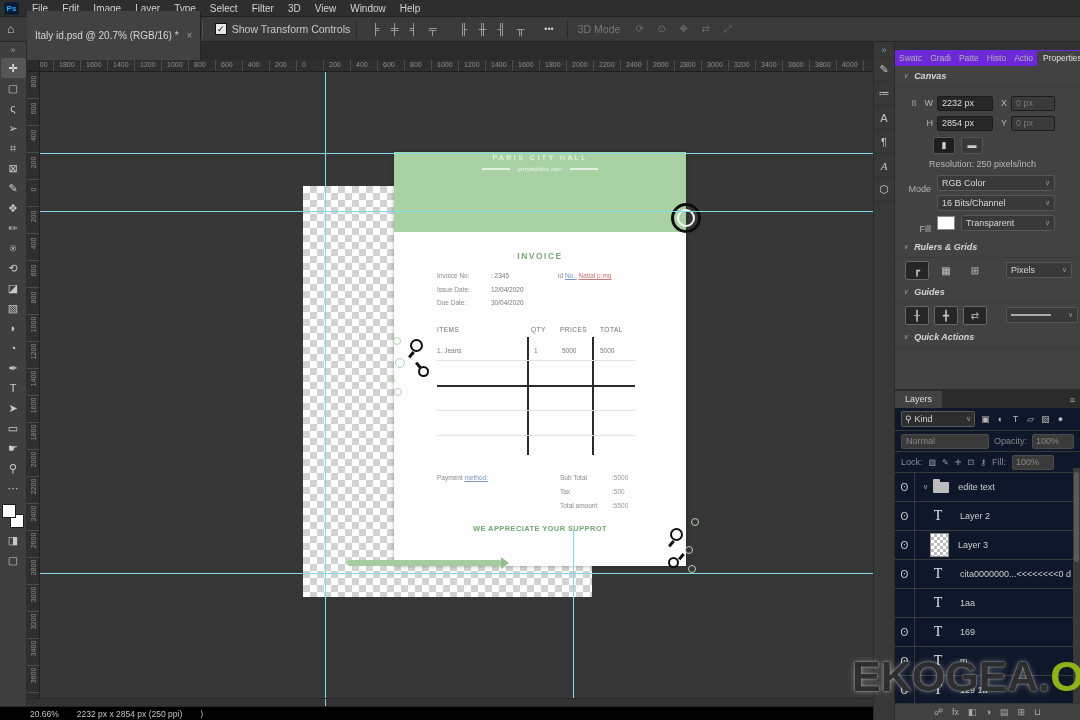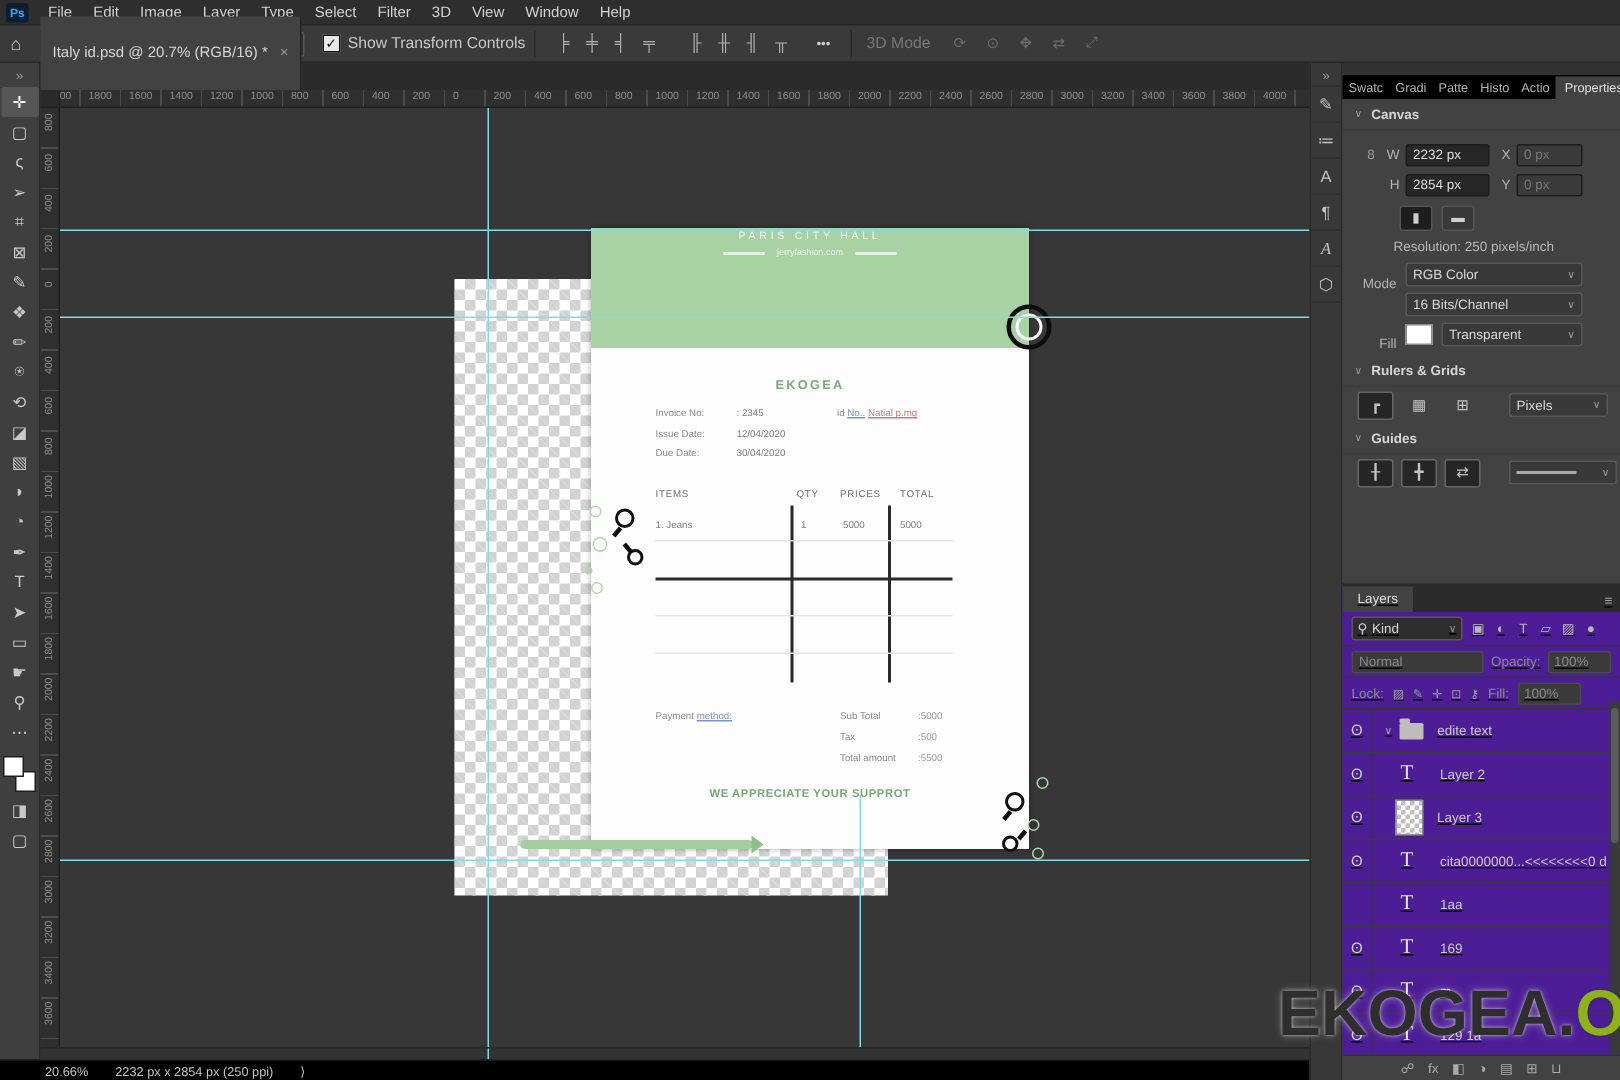--- a/index.html
+++ b/index.html
@@ -71,29 +71,29 @@
   .deco .handle{position:absolute;width:2.5px;height:7px;background:#101010;left:-2px;top:10px;transform:rotate(40deg);}
   .guide{position:absolute;background:#7fdce8;z-index:9;}
   .scrollstrip{height:8px;background:#333333;border-top:1px solid #282828;box-sizing:border-box;position:relative;}
   .statusbar{height:14px;background:#000000;border-top:1px solid #262626;box-sizing:border-box;display:flex;align-items:center;color:#c4c4c4;font-size:8.5px;gap:18px;padding-left:30px;}
   .stripcol{width:22px;background:#383838;border-left:1px solid #2a2a2a;border-right:1px solid #2a2a2a;box-sizing:border-box;display:flex;flex-direction:column;align-items:center;}
   .strip-ic{width:20px;height:24px;display:flex;align-items:center;justify-content:center;color:#c2c2c2;font-size:11px;border-bottom:1px solid #303030;box-sizing:border-box;}
   .strip-ic.first{height:16px;font-size:9px;color:#989898;}
   .strip-ic.it{font-family:"Liberation Serif",serif;font-style:italic;}
   .panelscol{width:185px;background:#3c3c3c;display:flex;flex-direction:column;}
   .panel-gap{height:8px;background:#323232;}
-  .ptabs{height:16px;background:#000000;display:flex;align-items:flex-end;font-size:8.5px;color:#b4b4b4;}
+  .ptabs{height:16px;background:#6d28d9;display:flex;align-items:flex-end;font-size:8.5px;color:#b4b4b4;}
   .ptab{padding:2px 4px 3px;}
   .ptab.active{background:#424242;color:#e0e0e0;padding:2px 6px 3px;}
   .pmenu{margin-left:auto;color:#a8a8a8;padding:0 5px 3px;font-size:9px;}
   .props{background:#424242;height:324px;box-sizing:border-box;font-size:9px;color:#c0c0c0;overflow:hidden;border-bottom:1px solid #2a2a2a;}
   .prow{display:flex;align-items:center;}
   .doc-row{height:26px;border-bottom:1px solid #333;padding-left:12px;gap:8px;}
   .doc-ic{width:11px;height:13px;border:1px solid #bbb;background:#2e2e2e;}
-  .sec-head{height:20px;padding-left:8px;gap:6px;color:#d6d6d6;font-weight:bold;border-bottom:1px solid #3a3a3a;}
+  .sec-head{height:20px;padding-left:8px;gap:6px;color:#d6d6d6;font-weight:bold;border-bottom:1px solid #3a3a3a;font-style:italic;}
   .sec-head .car{font-size:7px;color:#9a9a9a;font-weight:normal;}
   .dimgrid{padding:6px 0 2px 14px;}
   .dimrow{display:flex;align-items:center;height:20px;gap:4px;}
   .chain{width:10px;color:#9a9a9a;font-size:9px;text-align:center;}
   .dlab{width:10px;text-align:right;color:#b4b4b4;}
   .dfield{width:50px;height:13px;background:#272727;border:1px solid #1c1c1c;color:#dcdcdc;display:flex;align-items:center;padding-left:4px;border-radius:2px;}
   .dfield.dis{background:#3a3a3a;color:#787878;}
   .dfield.xy{width:38px;}
   .orient-row{padding-left:38px;gap:6px;height:20px;}
   .orient{width:20px;height:15px;display:flex;align-items:center;justify-content:center;border:1px solid #555;background:#393939;color:#cfcfcf;font-size:9px;border-radius:2px;}
@@ -102,21 +102,21 @@
   .mode-row{padding-left:8px;gap:6px;height:20px;}
   .mlab{width:28px;text-align:right;color:#b4b4b4;margin-top:12px;}
   .pselect{height:14px;background:#393939;border:1px solid #575757;border-radius:2px;display:flex;align-items:center;padding:0 4px;color:#d8d8d8;gap:4px;}
   .pselect .caret{margin-left:auto;font-size:7px;color:#999;}
   .w108{width:108px;} .w92{width:84px;} .w64{width:56px;} .w70{width:62px;}
   .fillsw{width:16px;height:12px;background:#fff;border:1px solid #888;}
   .iconbtn{width:22px;height:17px;display:flex;align-items:center;justify-content:center;border:1px solid transparent;color:#c2c2c2;font-size:10px;border-radius:2px;}
   .iconbtn.active{background:#262626;border-color:#666;}
   .btnrow{padding-left:10px;gap:5px;height:24px;}
   .lineopt{width:40px;height:2px;background:#aaa;margin-right:2px;}
-  .layers{flex:1;background:#4c1d95;display:flex;flex-direction:column;overflow:hidden;position:relative;text-decoration:underline;}
+  .layers{flex:1;background:#0f172a;display:flex;flex-direction:column;overflow:hidden;position:relative;}
   .ltabs{height:18px;background:#2b2b2b;display:flex;align-items:flex-end;}
   .ltab{background:#424242;color:#dedede;font-size:9px;padding:3px 10px 4px;}
   .lfilter{height:22px;display:flex;align-items:center;padding-left:6px;gap:3px;border-bottom:1px solid #363636;}
   .kindsel{width:66px;height:14px;background:#2e2e2e;border:1px solid #585858;border-radius:2px;display:flex;align-items:center;gap:3px;padding:0 3px;color:#d4d4d4;font-size:9px;}
   .kindsel .caret{margin-left:auto;font-size:7px;color:#999;}
   .lficon{width:15px;text-align:center;color:#b8b8b8;font-size:9px;}
   .blendrow{height:20px;display:flex;align-items:center;padding-left:6px;gap:5px;border-bottom:1px solid #363636;font-size:9px;color:#8a8a8a;}
   .dissel{width:78px;height:13px;background:#3a3a3a;border:1px solid #4a4a4a;border-radius:2px;display:flex;align-items:center;padding:0 4px;color:#8a8a8a;}
   .disfield{width:34px;height:13px;background:#3a3a3a;border:1px solid #4a4a4a;border-radius:2px;display:flex;align-items:center;padding:0 3px;color:#8a8a8a;}
   .lockrow{height:20px;display:flex;align-items:center;padding-left:6px;gap:6px;border-bottom:1px solid #363636;font-size:9px;color:#8a8a8a;}
@@ -309,21 +309,21 @@
           <div class="invoice">
             <div class="inv-header">
               <div class="inv-sub">PARIS CITY HALL</div>
               <div class="inv-url">
                 <span class="dash"></span>
                 <span>jerryfashion.com</span>
                 <span class="dash"></span>
               </div>
             </div>
             <div class="inv-circle"></div>
-            <div class="inv-title">EKOGEA</div>
+            <div class="inv-title">INVOICE</div>
             <div id="inv-fields">
                 <div class="fieldrow" style="top: 120px;">Invoice No:<span class="fv">: 2345</span></div>
                 <div class="fieldrow" style="top: 133.5px;">Issue Date:<span class="fv">12/04/2020</span></div>
                 <div class="fieldrow" style="top: 147px;">Due Date:<span class="fv">30/04/2020</span></div>
               </div>
             <div class="refline">
               <span>id </span><span class="lnk-b">No..</span>
               <span class="lnk-r">Natial p.mg</span>
             </div>
             <div class="thead" id="inv-thead">
@@ -487,20 +487,24 @@
         <span id="guide-btns" style="display:flex;gap:5px;">
             <span class="iconbtn active">╂</span>
             <span class="iconbtn active">╋</span>
             <span class="iconbtn active">⇄</span>
           </span>
         <span class="pselect w70" style="margin-left:14px;">
           <span class="lineopt"></span>
             <span class="caret">∨</span>
         </span>
       </div>
+      <div class="prow sec-head">
+        <span class="car">∨</span>
+        <span>Quick Actions</span>
+      </div>
     </div>
 
     <div class="layers">
       <div class="ltabs">
         <span class="ltab">Layers</span>
         <span class="pmenu">≡</span>
       </div>
       <div class="lfilter">
         <span class="kindsel">
           <span>⚲</span>

